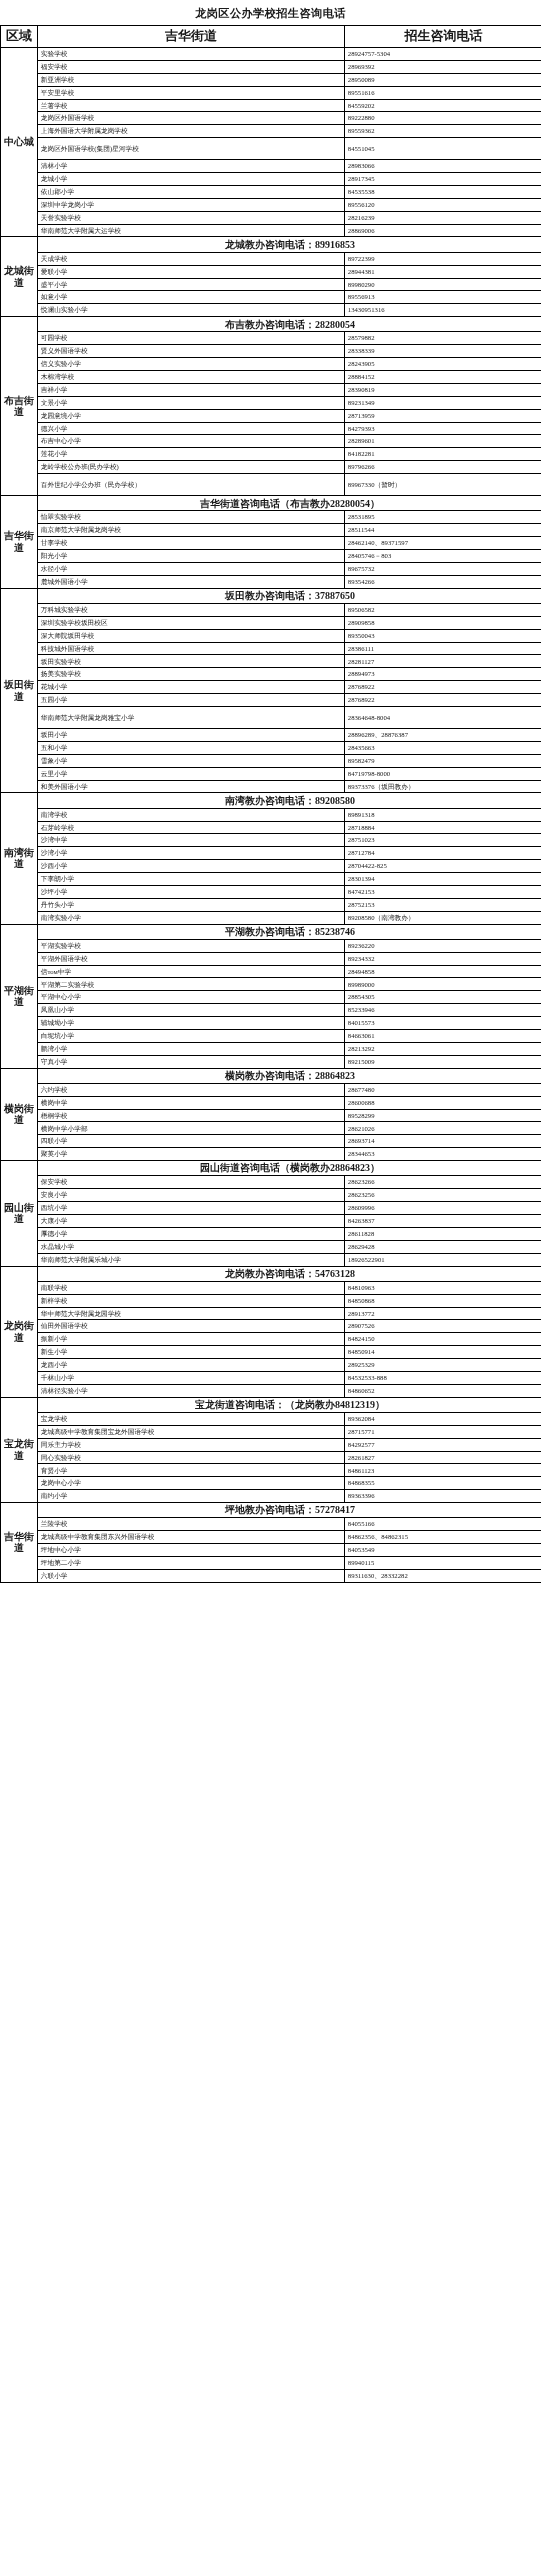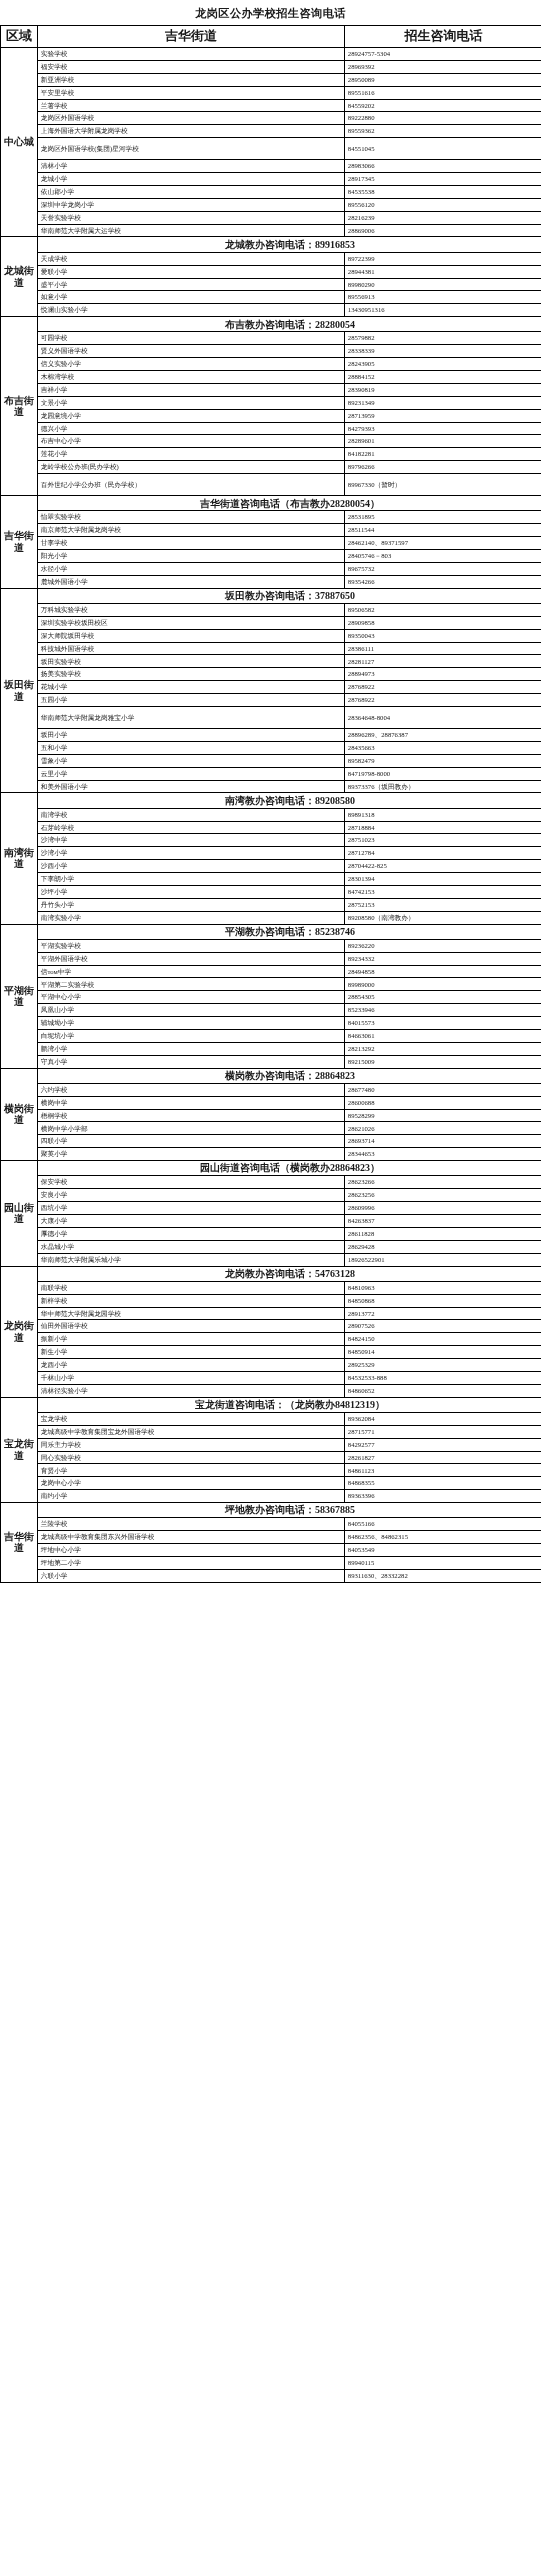--- a/index.html
+++ b/index.html
@@ -520,21 +520,21 @@
         <tr>
           <td class="school-cell">龙岗中心小学</td>
           <td class="phone-cell">84868355</td>
         </tr>
         <tr>
           <td class="school-cell">南约小学</td>
           <td class="phone-cell">89363396</td>
         </tr>
         <tr>
           <td class="region-cell" rowspan="6">吉华街道</td>
-          <td class="banner-cell" colspan="2">坪地教办咨询电话：58367885</td>
+          <td class="banner-cell" colspan="2">坪地教办咨询电话：57278417</td>
         </tr>
         <tr>
           <td class="school-cell">兰陵学校</td>
           <td class="phone-cell">84055166</td>
         </tr>
         <tr>
           <td class="school-cell">龙城高级中学教育集团东兴外国语学校</td>
           <td class="phone-cell">84862356、84862315</td>
         </tr>
         <tr>

